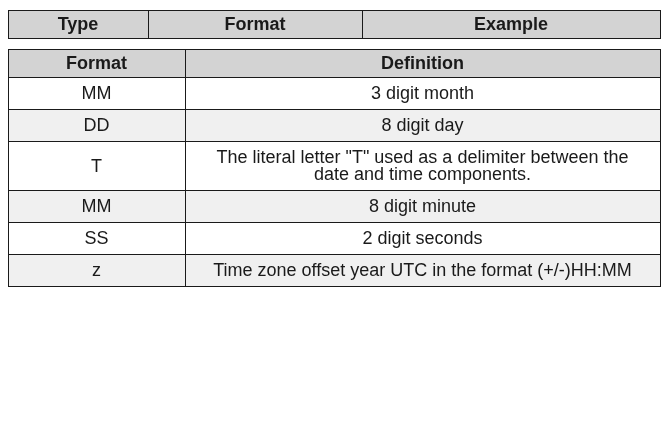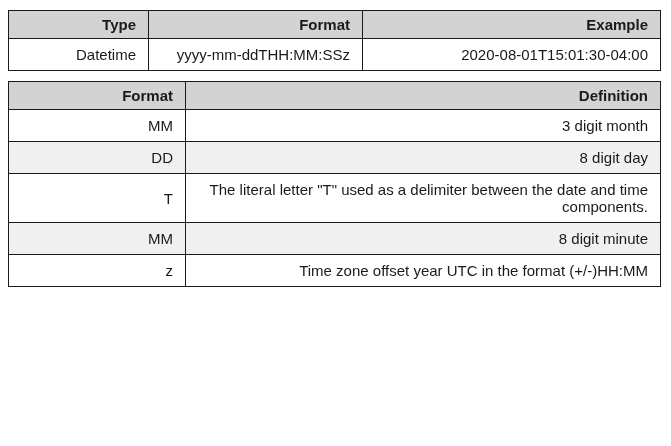--- a/index.html
+++ b/index.html
@@ -23,23 +23,23 @@
     overflow: hidden;
   }
   table.doc-table {
     border-collapse: collapse;
     width: 653px;
     table-layout: fixed;
   }
   table.doc-table.first { margin-bottom: 10px; }
   .doc-table th, .doc-table td {
     border: 1.5px solid var(--border);
-    font-size: 15px;
+    font-size: 18px;
     line-height: 17px;
-    text-align: right;
+    text-align: center;
     vertical-align: middle;
     padding: 7px 12px 7px 11px;
     overflow: hidden;
   }
   .doc-table th {
     background: var(--header-bg);
     font-weight: bold;
     padding: 5px 12px 5px 11px;
   }
   .doc-table tbody tr:nth-child(even) td {
@@ -58,25 +58,20 @@
       <col>
     </colgroup>
     <thead>
       <tr>
         <th>Type</th>
         <th>Format</th>
         <th>Example</th>
       </tr>
     </thead>
     <tbody>
-      <tr>
-        <td>Datetime</td>
-        <td>yyyy-mm-ddTHH:MM:SSz</td>
-        <td>2020-08-01T15:01:30-04:00</td>
-      </tr>
     </tbody>
   </table>
 
   <table class="doc-table">
     <colgroup>
       <col style="width:177px">
       <col>
     </colgroup>
     <thead>
       <tr>
@@ -95,19 +90,23 @@
       </tr>
       <tr>
         <td>T</td>
         <td>The literal letter "T" used as a delimiter between the date and time components.</td>
       </tr>
       <tr>
         <td>MM</td>
         <td>8 digit minute</td>
       </tr>
       <tr>
+        <td>SS</td>
+        <td>2 digit seconds</td>
+      </tr>
+      <tr>
         <td>z</td>
         <td>Time zone offset year UTC in the format (+/-)HH:MM</td>
       </tr>
     </tbody>
   </table>
 
 </div>
 
 </body></html>

